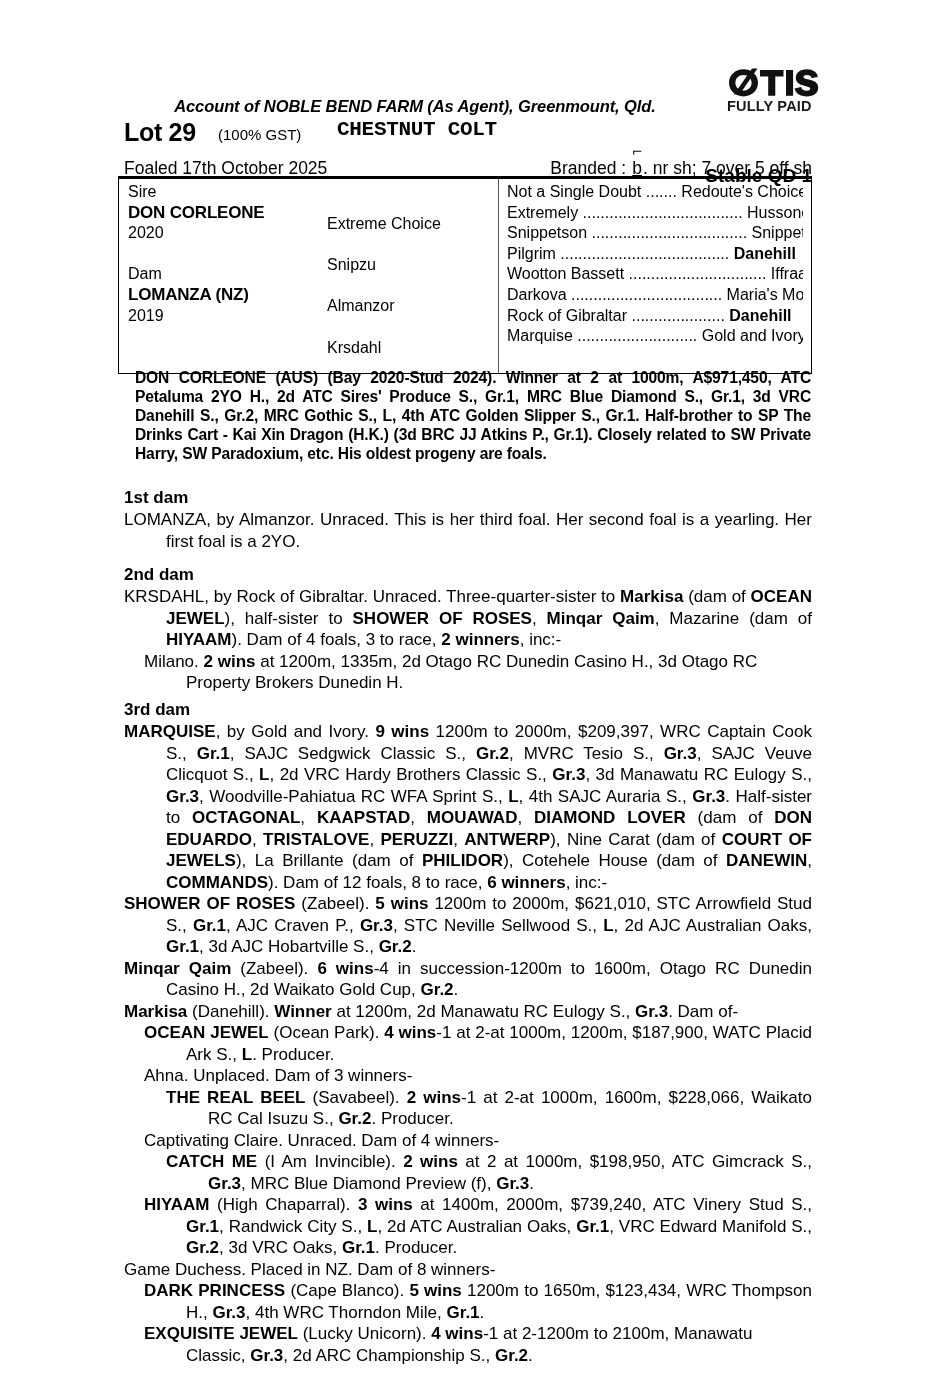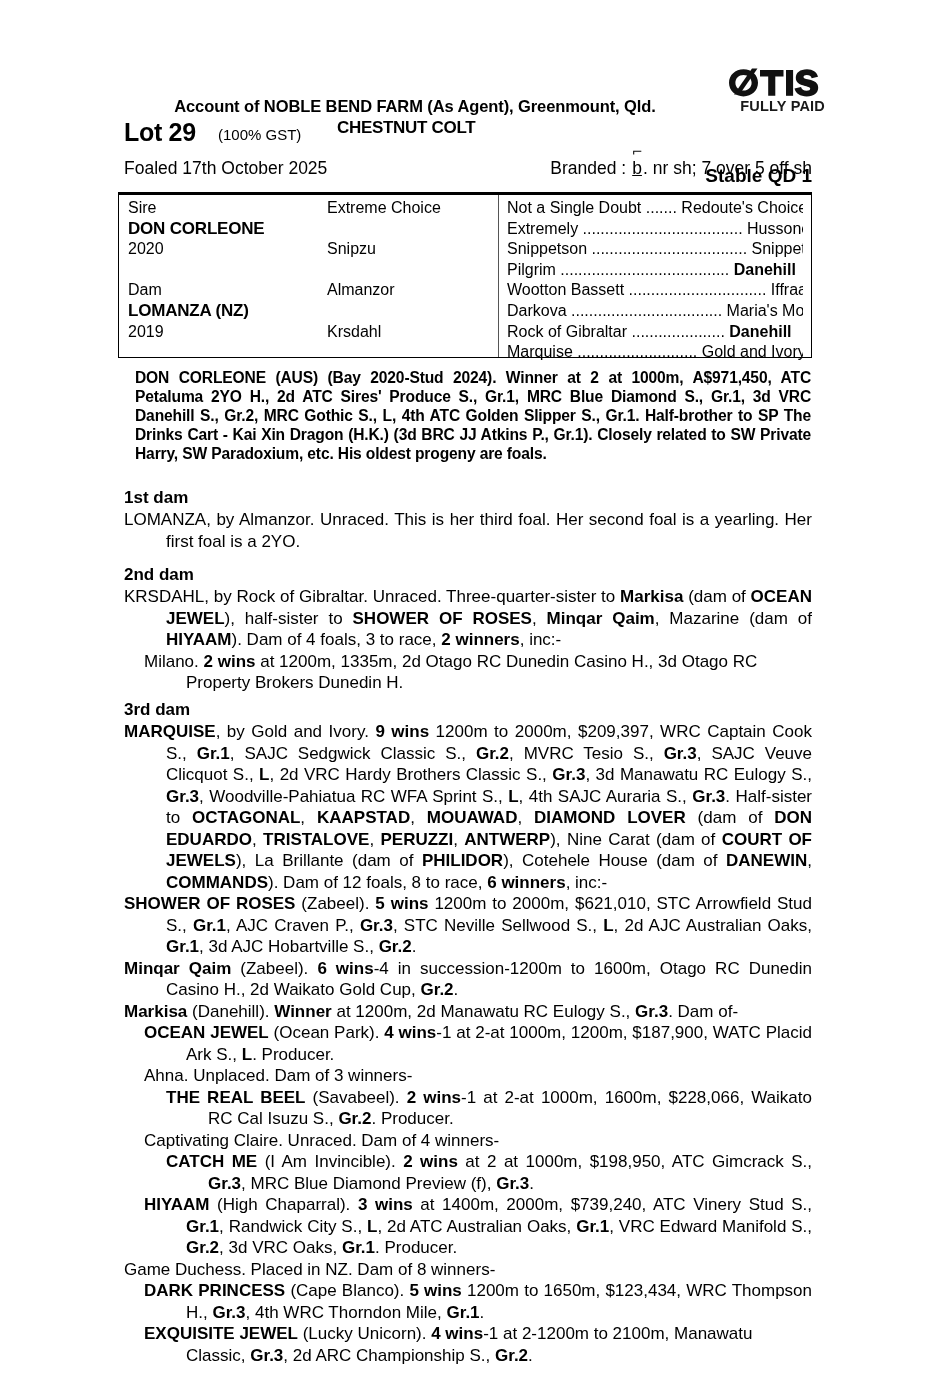--- a/index.html
+++ b/index.html
@@ -21,21 +21,21 @@
     width: 938px;
     height: 1400px;
   }
 
   
   .hdr-logo {
     position: absolute;
     right: 113px;
     top: 68px;
     width: 98px;
-    text-align: right;
+    text-align: left;
     line-height: 1;
   }
   .logo-mark {
     display: block;
     height: 30px;
   }
   .logo-paid {
     display: block;
     font-size: 14.5px;
     font-weight: bold;
@@ -46,20 +46,21 @@
 
   .account-line {
     position: absolute;
     left: 0; right: 0;
     top: 97px;
     text-align: center;
     padding-right: 108px;
     font-size: 16.5px;
     font-weight: bold;
     letter-spacing: -0.1px;
+    font-style: italic;
   }
 
   .title-row {
     position: absolute;
     left: 124px;
     right: 126px;
     top: 119px;
     height: 30px;
   }
   .lot-no {
@@ -73,23 +74,24 @@
     position: absolute;
     left: 94px;
     top: 7px;
     font-size: 15px;
     font-weight: normal;
   }
   .colour-sex {
     position: absolute;
     left: 213px;
     top: -1px;
-    font-size: 17px;
+    font-size: 21px;
     font-weight: bold;
     letter-spacing: -0.3px;
+    font-family: Liberation Mono, monospace;
   }
   .stable {
     position: absolute;
     right: 0;
     top: 3px;
     font-size: 19px;
     font-weight: bold;
     margin-top: 43px;
   }
 
@@ -118,23 +120,23 @@
     font-family: "DejaVu Sans", sans-serif;
   }
   .brand-glyph .bltr {
     text-decoration: underline;
   }
 
   
   .ped {
     position: absolute;
     left: 118px;
-    top: 192px;
+    top: 176px;
     width: 694px;
-    height: 166px;
+    height: 198px;
     border-top: 3px solid #000;
     border-left: 1.4px solid #000;
     border-right: 1.4px solid #000;
     border-bottom: 1.4px solid #000;
     box-sizing: border-box;
   }
   .ped-divider {
     position: absolute;
     left: 379px;
     top: 0;
@@ -142,21 +144,21 @@
     width: 1px;
     background: #555;
   }
   .ped-col {
     position: absolute;
     top: 3px;
     font-size: 16px;
     line-height: 20.6px;
   }
   .ped-c1 { left: 9px;  width: 200px; }
-  .ped-c2 { left: 208px; width: 175px; }
+  .ped-c2 { left: 208px; width: 175px; margin-top: 32px; }
   .ped-c3 { left: 388px; width: 296px; }
   .ped-name {
     font-weight: bold;
     font-size: 17px;
     letter-spacing: -0.2px;
   }
   .ped-blank { visibility: hidden; }
   .gp-row {
     display: block;
     white-space: nowrap;

